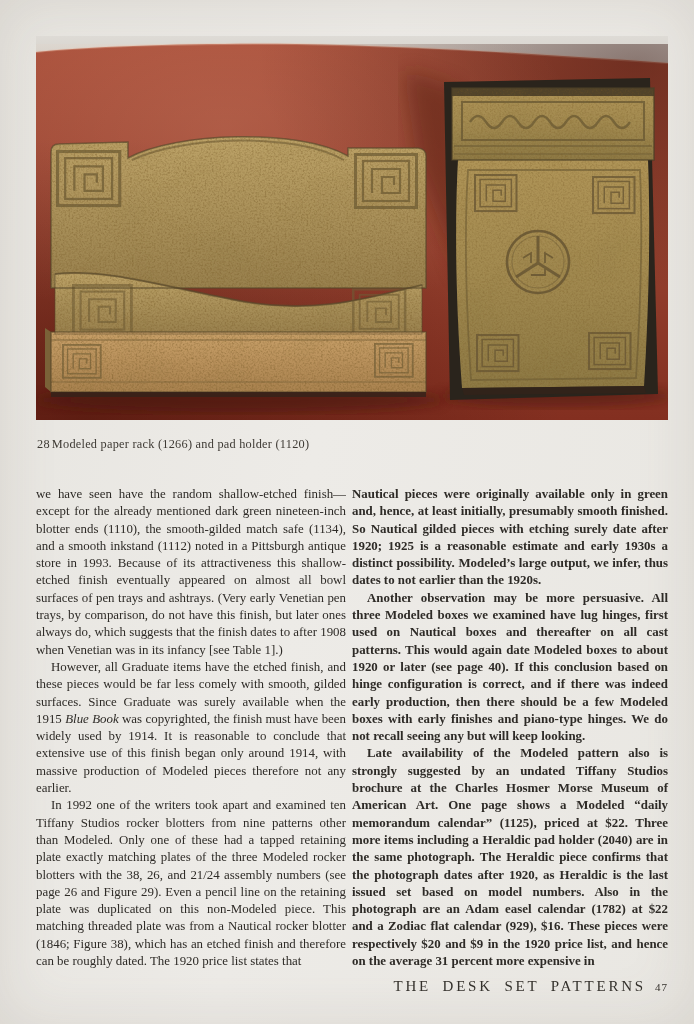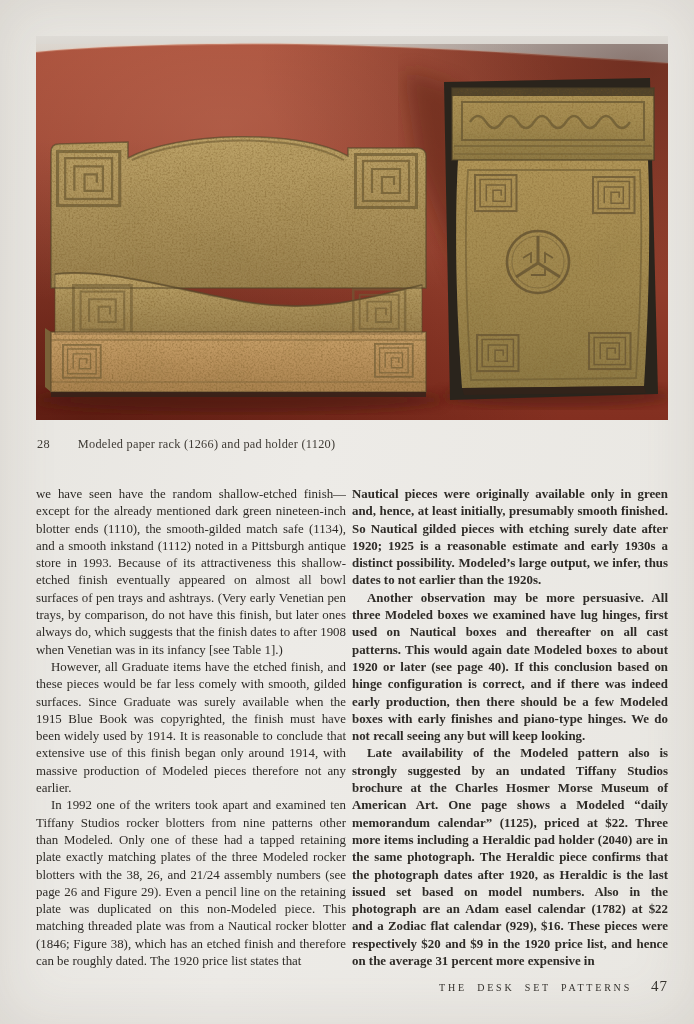--- a/index.html
+++ b/index.html
@@ -15,43 +15,43 @@
     box-shadow:inset 0 0 60px rgba(110,100,85,.14);
   }
   .photo{
     position:absolute;left:36px;top:36px;width:632px;height:384px;
   }
   .photo svg{display:block;}
   .caption{
     position:absolute;left:37px;top:437px;
     font-size:12.3px;color:#3e3a34;letter-spacing:.25px;white-space:nowrap;
   }
-  .caption .cap-num{margin-right:28px;}
+  .caption .cap-num{margin-right:2px;}
   .columns{
     position:absolute;left:36px;top:486px;width:632px;
     display:flex;gap:6px;
   }
   .col{
     font-size:12.9px;line-height:17.3px;color:#2e2b27;
     text-align:justify;
   }
   .col-left{width:310px;}
   .col-right{width:316px;font-weight:bold;}
   .col p{margin:0;}
   .col p.indent{text-indent:15px;}
-  .italic{}
+  .italic{font-style:italic;}
   .footer{
     position:absolute;right:26px;top:977px;
     white-space:nowrap;color:#34312c;
   }
   .footer .f-title{
-    font-size:10px;letter-spacing:2.8px;word-spacing:5px;
+    font-size:15px;letter-spacing:2.8px;word-spacing:5px;
   }
   .footer .f-num{
-    font-size:15px;margin-left:19px;letter-spacing:1px;
+    font-size:11px;margin-left:9px;letter-spacing:1px;
   }
 </style>
 </head>
 <body>
 
 <div class="page">
 
   <figure class="photo" style="margin:0">
     <svg width="632" height="384" viewBox="0 0 632 384" role="img" aria-label="Photograph of a gilt-bronze Modeled paper rack and Modeled pad holder with Greek-key corner ornaments, shot against a brick-red backdrop">
       <defs>

